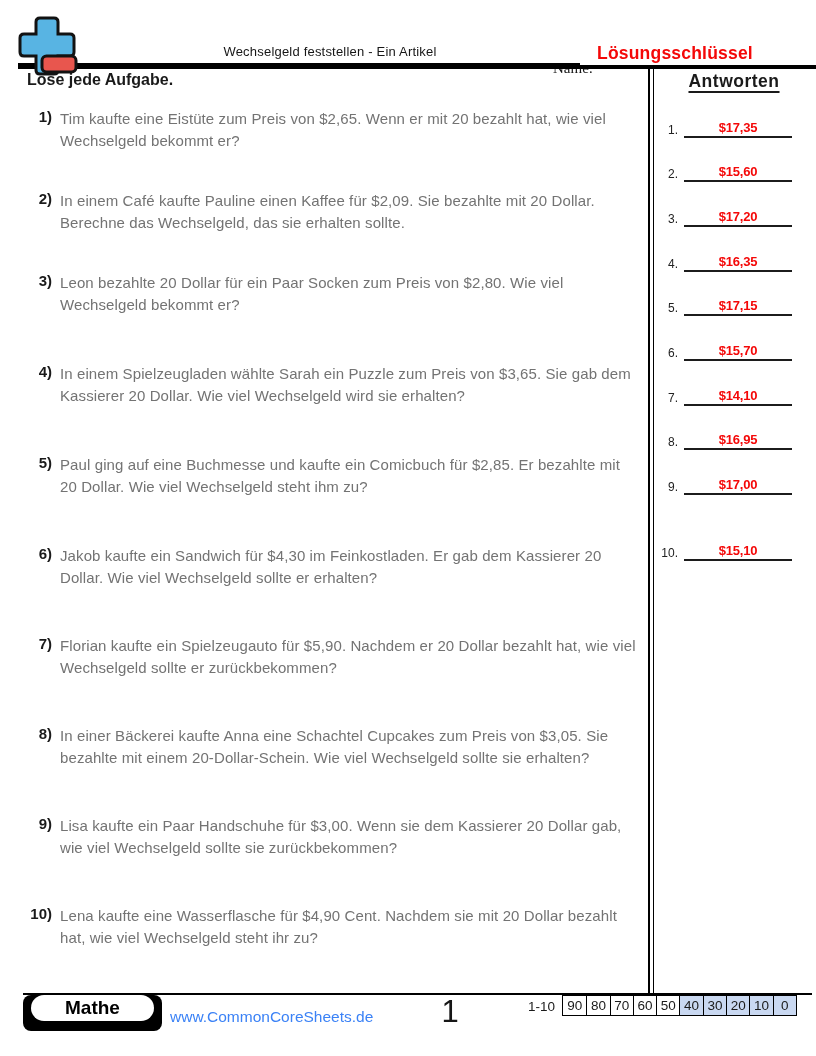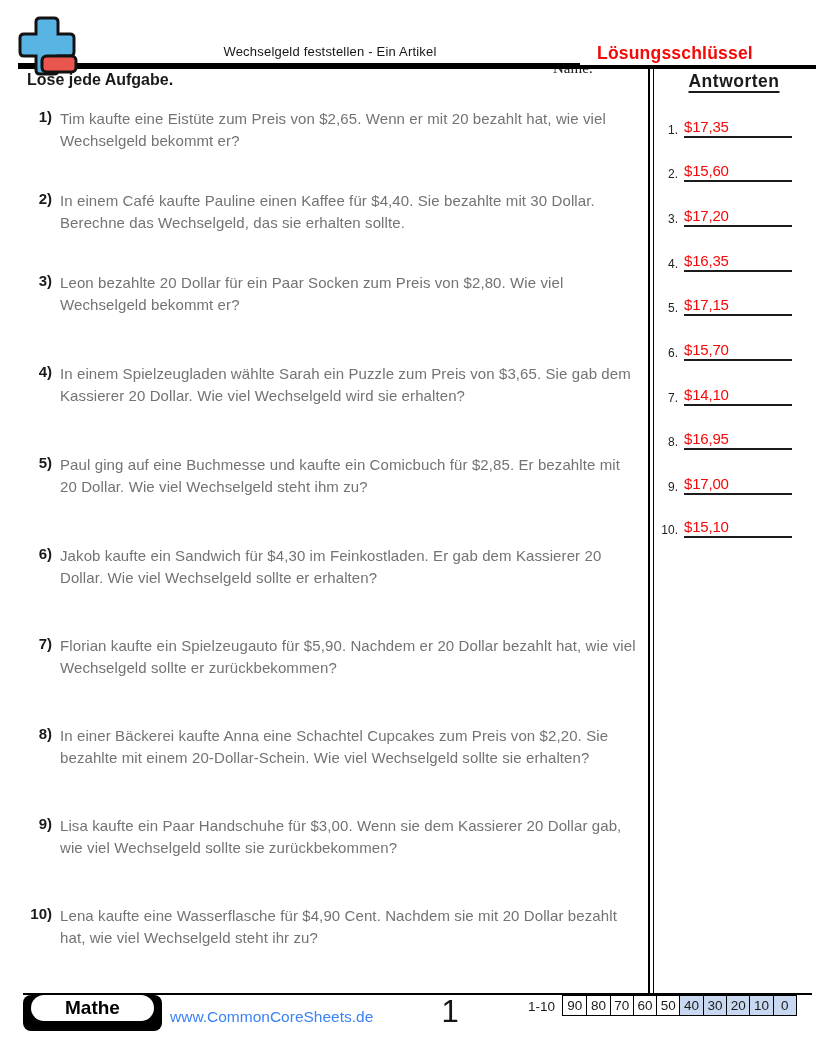--- a/index.html
+++ b/index.html
@@ -36,22 +36,22 @@
   .vline.l1{left:648px;} .vline.l2{left:652.6px;}
   .answers-heading{
     position:absolute;left:660px;top:71px;width:148px;text-align:center;
     font-size:17.5px;font-weight:bold;letter-spacing:.5px;
     text-decoration:underline;text-decoration-thickness:2px;text-underline-offset:4px;
   }
   .answer-row{position:absolute;left:658px;width:140px;height:30px;}
   .answer-num{position:absolute;left:0;bottom:1px;width:20px;text-align:right;font-size:12px;color:#222;}
   .answer-rule{position:absolute;left:26px;bottom:0;width:108px;height:2px;background:#1c1c1c;}
   .answer-value{
-    position:absolute;left:26px;bottom:3px;width:108px;
-    font-size:15px;font-weight:normal;color:var(--accent-red);letter-spacing:-.2px;
+    position:absolute;left:26px;bottom:3px;width:108px;text-align:center;
+    font-size:13px;font-weight:bold;color:var(--accent-red);letter-spacing:-.2px;
   }
 
   
   .problem{position:absolute;left:28px;width:612px;}
   .problem-num{position:absolute;left:0;top:0;width:24px;text-align:right;font-size:15px;font-weight:bold;}
   .problem-text{margin-left:32px;width:580px;font-size:15px;line-height:22px;letter-spacing:.1px;color:#737373;}
 
   
   .rule-footer{position:absolute;left:23px;top:993px;width:789px;height:2.2px;background:#000;}
   .mathe-badge{
@@ -137,35 +137,35 @@
     <div class="answer-row" style="top: 420.4px;">
     <span class="answer-num">8.</span>
     <span class="answer-value">$16,95</span>
     <span class="answer-rule"></span>
   </div>
     <div class="answer-row" style="top: 465.1px;">
     <span class="answer-num">9.</span>
     <span class="answer-value">$17,00</span>
     <span class="answer-rule"></span>
   </div>
-    <div class="answer-row" style="top: 508px;">
+    <div class="answer-row" style="top: 531px;">
     <span class="answer-num">10.</span>
     <span class="answer-value">$15,10</span>
     <span class="answer-rule"></span>
   </div>
   </div>
 
 <div>
     <div class="problem" style="top: 108px;">
     <span class="problem-num">1)</span>
     <div class="problem-text">Tim kaufte eine Eistüte zum Preis von $2,65. Wenn er mit 20 bezahlt hat, wie viel Wechselgeld bekommt er?</div>
   </div>
     <div class="problem" style="top: 190px;">
     <span class="problem-num">2)</span>
-    <div class="problem-text">In einem Café kaufte Pauline einen Kaffee für $4,40. Sie bezahlte mit 30 Dollar. Berechne das Wechselgeld, das sie erhalten sollte.</div>
+    <div class="problem-text">In einem Café kaufte Pauline einen Kaffee für $2,09. Sie bezahlte mit 20 Dollar. Berechne das Wechselgeld, das sie erhalten sollte.</div>
   </div>
     <div class="problem" style="top: 272px;">
     <span class="problem-num">3)</span>
     <div class="problem-text">Leon bezahlte 20 Dollar für ein Paar Socken zum Preis von $2,80. Wie viel Wechselgeld bekommt er?</div>
   </div>
     <div class="problem" style="top: 363px;">
     <span class="problem-num">4)</span>
     <div class="problem-text">In einem Spielzeugladen wählte Sarah ein Puzzle zum Preis von $3,65. Sie gab dem Kassierer 20 Dollar. Wie viel Wechselgeld wird sie erhalten?</div>
   </div>
     <div class="problem" style="top: 454px;">
@@ -175,21 +175,21 @@
     <div class="problem" style="top: 545px;">
     <span class="problem-num">6)</span>
     <div class="problem-text">Jakob kaufte ein Sandwich für $4,30 im Feinkostladen. Er gab dem Kassierer 20 Dollar. Wie viel Wechselgeld sollte er erhalten?</div>
   </div>
     <div class="problem" style="top: 635px;">
     <span class="problem-num">7)</span>
     <div class="problem-text">Florian kaufte ein Spielzeugauto für $5,90. Nachdem er 20 Dollar bezahlt hat, wie viel Wechselgeld sollte er zurückbekommen?</div>
   </div>
     <div class="problem" style="top: 725px;">
     <span class="problem-num">8)</span>
-    <div class="problem-text">In einer Bäckerei kaufte Anna eine Schachtel Cupcakes zum Preis von $2,20. Sie bezahlte mit einem 20-Dollar-Schein. Wie viel Wechselgeld sollte sie erhalten?</div>
+    <div class="problem-text">In einer Bäckerei kaufte Anna eine Schachtel Cupcakes zum Preis von $3,05. Sie bezahlte mit einem 20-Dollar-Schein. Wie viel Wechselgeld sollte sie erhalten?</div>
   </div>
     <div class="problem" style="top: 815px;">
     <span class="problem-num">9)</span>
     <div class="problem-text">Lisa kaufte ein Paar Handschuhe für $3,00. Wenn sie dem Kassierer 20 Dollar gab, wie viel Wechselgeld sollte sie zurückbekommen?</div>
   </div>
     <div class="problem" style="top: 905px;">
     <span class="problem-num">10)</span>
     <div class="problem-text">Lena kaufte eine Wasserflasche für $4,90 Cent. Nachdem sie mit 20 Dollar bezahlt hat, wie viel Wechselgeld steht ihr zu?</div>
   </div>
   </div>

